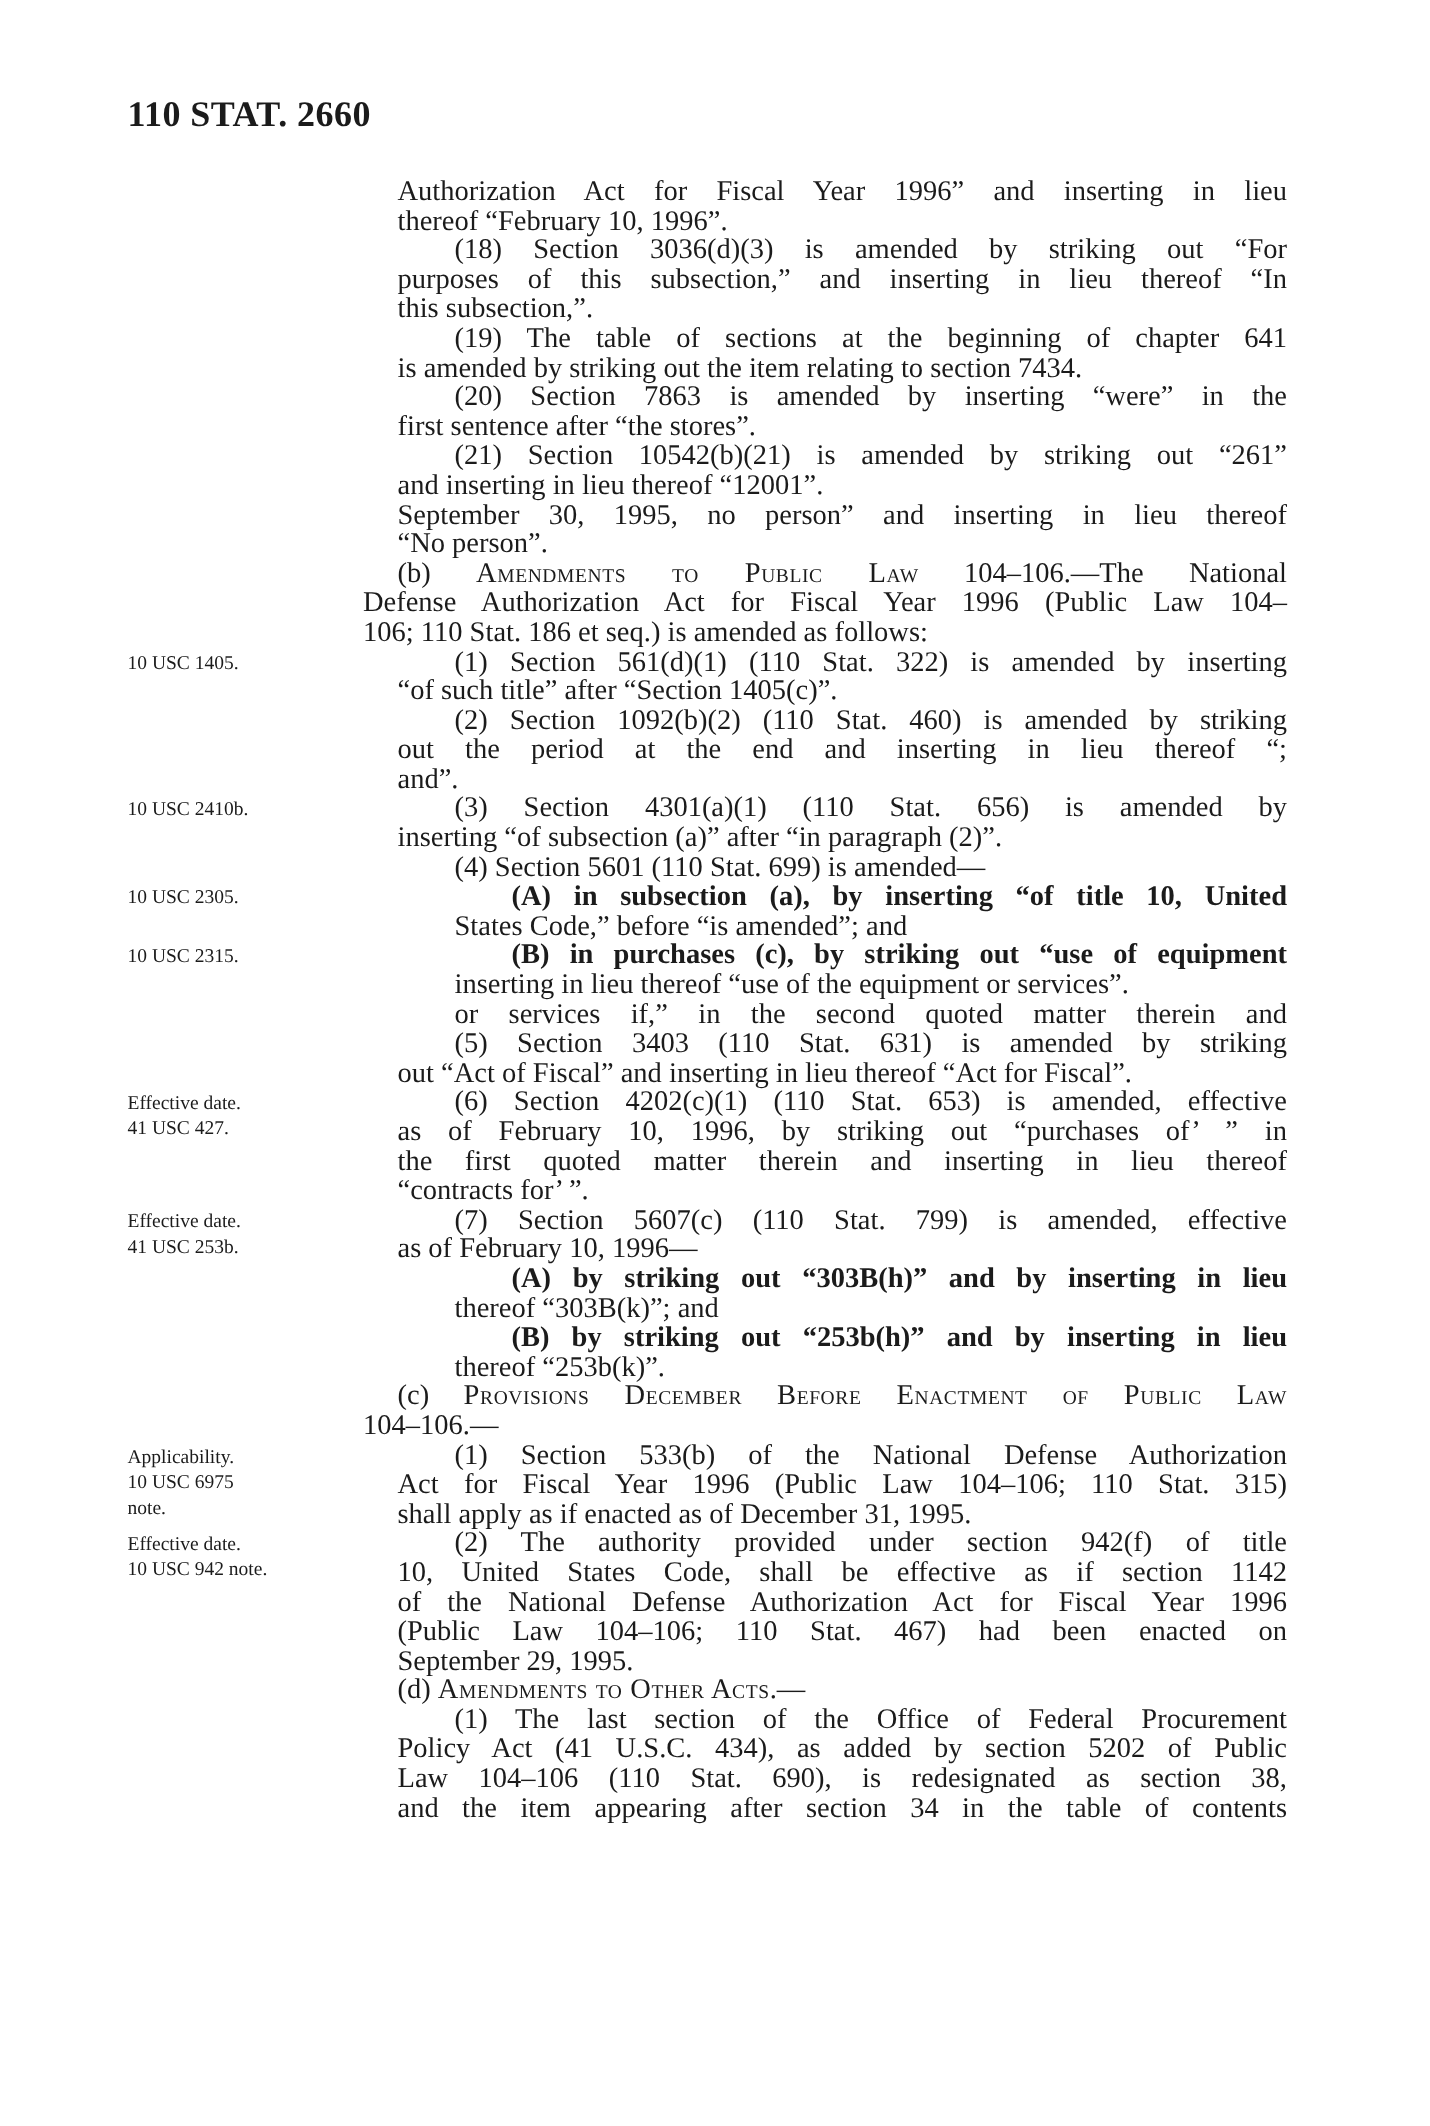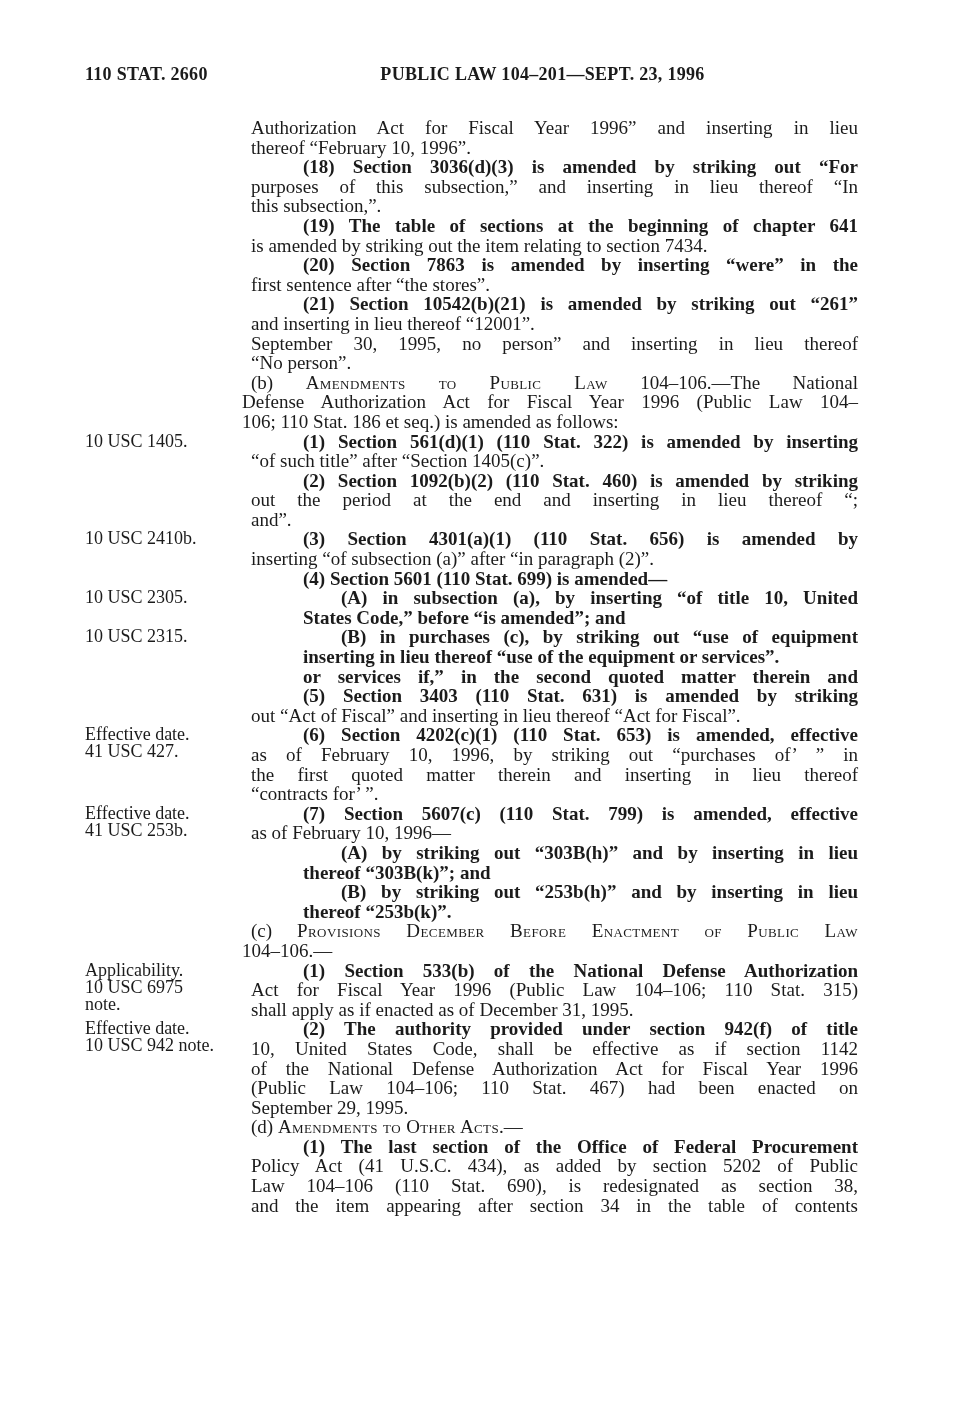--- a/index.html
+++ b/index.html
@@ -11,21 +11,21 @@
     color: #1b1b1b;
     overflow: hidden;
   }
   .page-header {
     position: absolute;
     top: 64px;
     left: 85px;
     width: 773px;
     height: 28px;
     font-weight: bold;
-    font-size: 18px;
+    font-size: 24px;
     letter-spacing: 0.3px;
     white-space: nowrap;
   }
   .stat-no { position: absolute; left: 0; top: 0; }
   .law-title {
     position: absolute;
     left: 142px;
     top: 0;
     width: 631px;
     text-align: center;
@@ -41,42 +41,41 @@
   .block { position: relative; }
   .line {
     text-align: justify;
     text-align-last: justify;
     height: 19.6px;
     white-space: nowrap;      
     overflow: visible;
   }
   .line.last { text-align-last: left; }
   .ind0 { margin-left: 15px; }
-  .ind1 { margin-left: 24px; }
-  .ind2 { margin-left: 76px; font-weight: bold; }
+  .ind1 { margin-left: 38px; }
+  .ind2 { margin-left: 76px; }
   .ind3 { margin-left: 114px; font-weight: bold; }
   .sc { font-variant: small-caps; letter-spacing: 0.4px; }
   .margin-note {
     position: absolute;
     left: -142px;
     top: 1px;
     width: 136px;
-    font-size: 18px;
+    font-size: 13px;
     line-height: 17px;
     text-align: left;
     text-align-last: left;
     white-space: nowrap;
   }
 </style>
 </head>
 <body>
 
 <header class="page-header">
   <span class="stat-no">110 STAT. 2660</span>
-  <span class="law-title">PUBLIC LAW 104–201—SEPT. 23, 1996</span>
 </header>
 
 <main class="doc">
     <div class="block">
       <div class="line ind1"><span class="rn">Authorization Act for Fiscal Year 1996” and inserting in lieu</span></div>
       <div class="line ind1 last"><span class="rn">thereof “February 10, 1996”.</span></div>
     </div>
     <div class="block">
       <div class="line ind2"><span class="rn">(18) Section 3036(d)(3) is amended by striking out “For</span></div>
       <div class="line ind1"><span class="rn">purposes of this subsection,” and inserting in lieu thereof “In</span></div>

